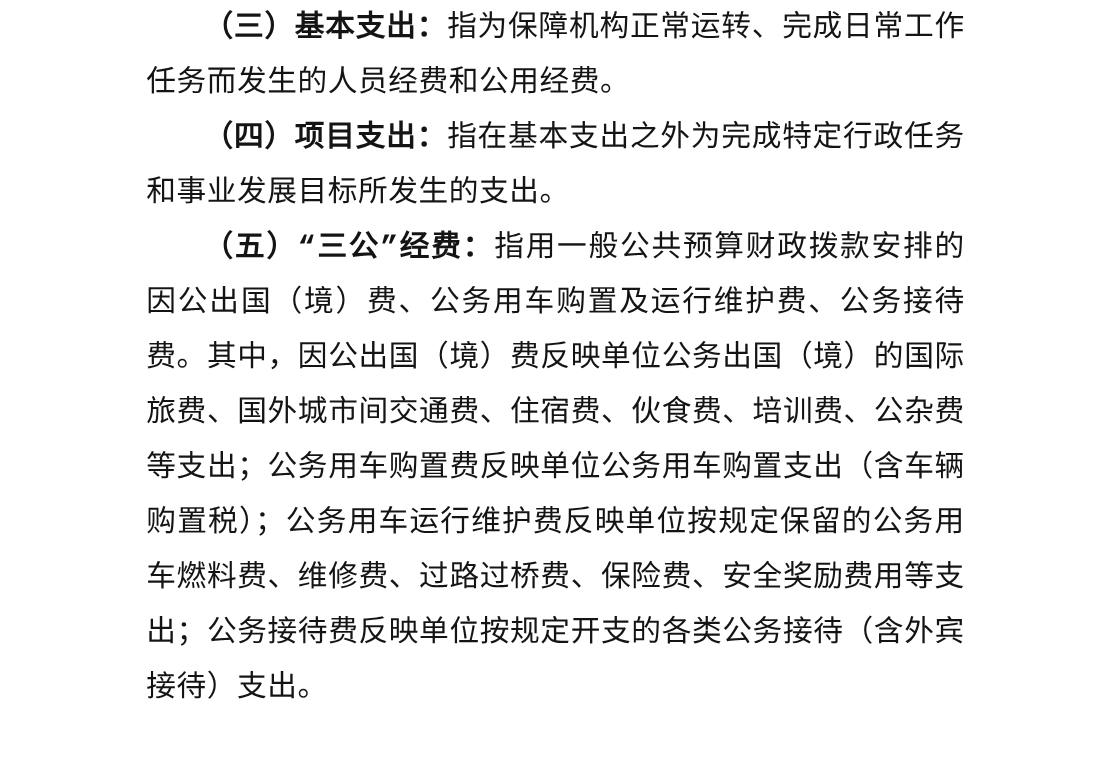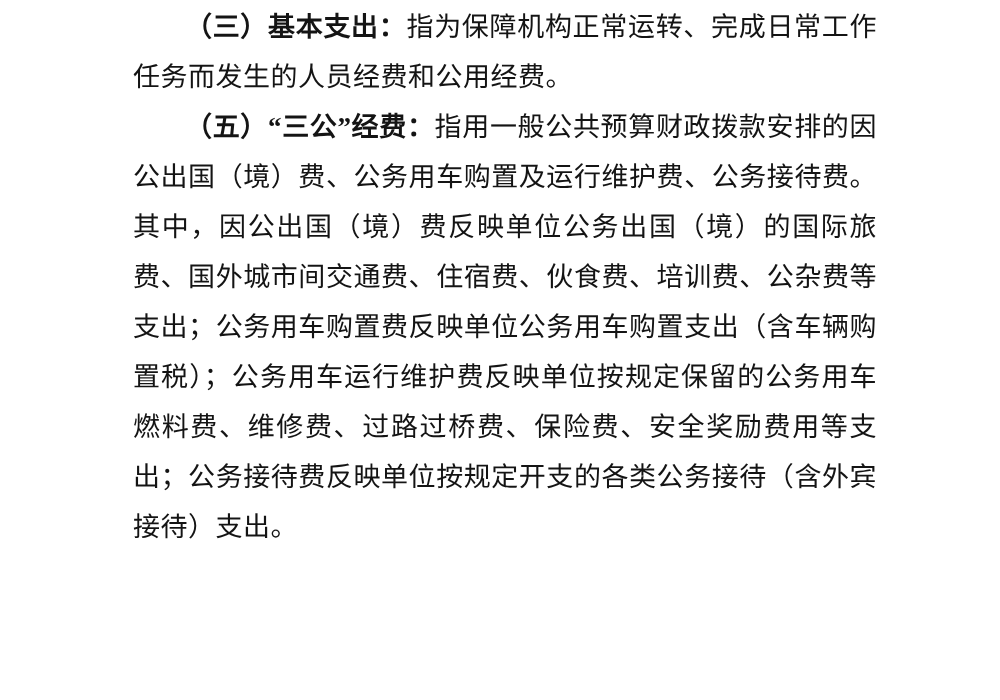--- a/index.html
+++ b/index.html
@@ -24,30 +24,32 @@
   }
   .para {
     margin: 0;
     font-size: 27px;
     line-height: 50px;
     text-align: justify;
     text-justify: inter-character;
     text-align-last: left;
     text-indent: 52px;
     letter-spacing: 0.5px;
+    font-family: Liberation Mono, monospace;
   }
   .para .lead {
     font-weight: 700;
   }
 </style>
 </head>
 <body>
 
 <div class="page">
   <div class="content">
 
     <p class="para"><span class="lead">（三）基本支出：</span><span>指为保障机构正常运转、完成日常工作任务而发生的人员经费和公用经费。</span></p>
 
+    <p class="para"><span class="lead">（四）项目支出：</span><span>指在基本支出之外为完成特定行政任务和事业发展目标所发生的支出。</span></p>
 
     <p class="para"><span class="lead">（五）“三公”经费：</span><span>指用一般公共预算财政拨款安排的因公出国（境）费、公务用车购置及运行维护费、公务接待费。其中，因公出国（境）费反映单位公务出国（境）的国际旅费、国外城市间交通费、住宿费、伙食费、培训费、公杂费等支出；公务用车购置费反映单位公务用车购置支出（含车辆购置税）；公务用车运行维护费反映单位按规定保留的公务用车燃料费、维修费、过路过桥费、保险费、安全奖励费用等支出；公务接待费反映单位按规定开支的各类公务接待（含外宾接待）支出。</span></p>
 
   </div>
 </div>
 
 </body></html>

